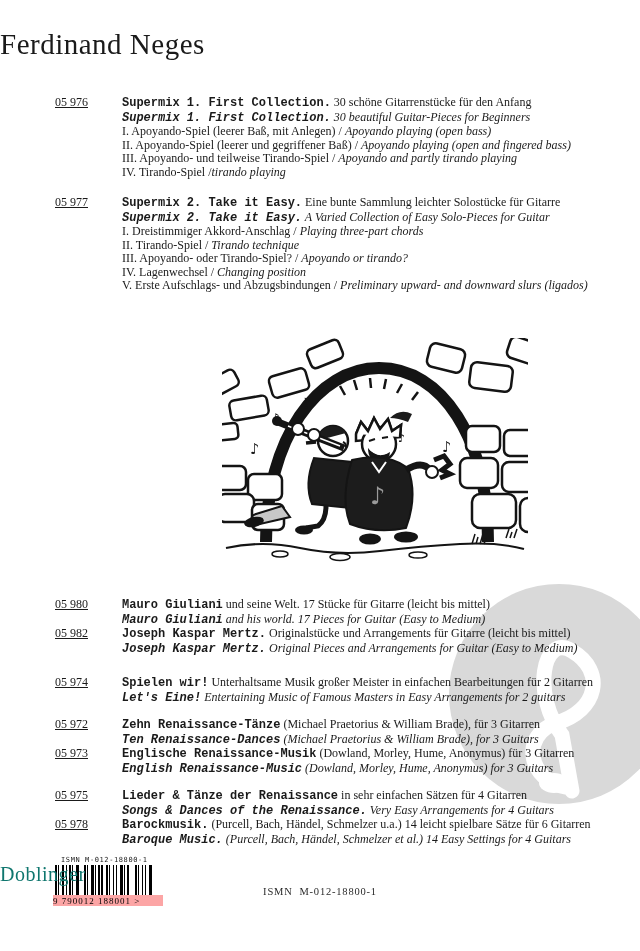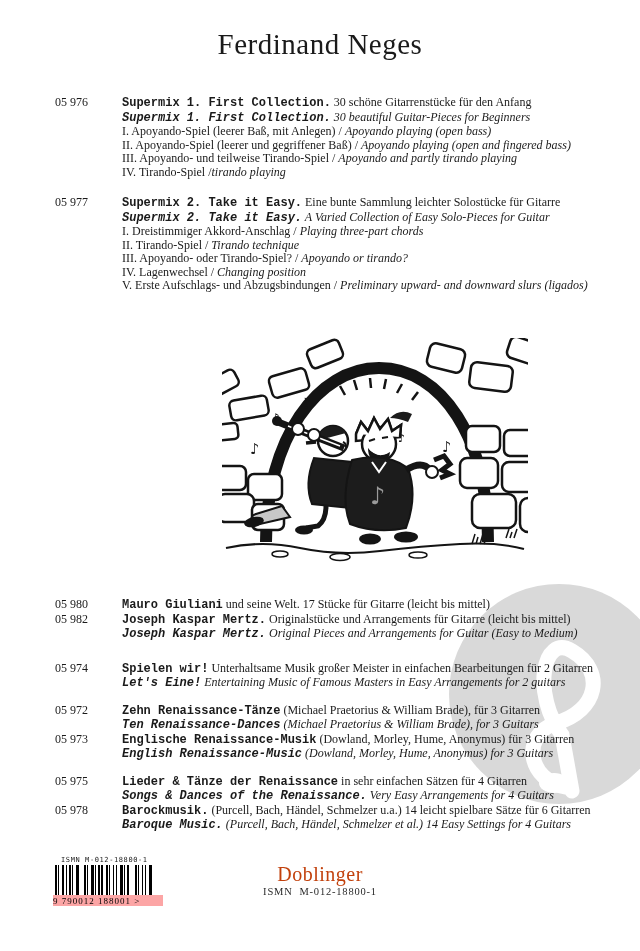--- a/index.html
+++ b/index.html
@@ -2,41 +2,41 @@
 <html><head>
 <meta charset="utf-8">
 <style>
   html,body{margin:0;padding:0;}
   body{
     width:640px;height:951px;background:#ffffff;position:relative;overflow:hidden;
     font-family:"Liberation Serif", serif;color:#1a1a1a;
   }
   .layer{position:absolute;z-index:2;}
   .page-title{
-    top:28px;left:0;width:640px;text-align:center;
+    top:28px;left:0;width:640px;text-align:left;
     font-size:29px;letter-spacing:0.5px;
   }
   .catalog{left:55px;width:560px;font-size:12px;line-height:13.5px;}
   .catalog-top{top:96px;}
   .catalog-bottom{top:598px;}
   .block{display:grid;grid-template-columns:67px 1fr;margin-bottom:17px;}
   .entry{display:grid;grid-template-columns:67px 1fr;}
   .group{margin-bottom:13px;}
   .group.first{margin-bottom:20px;}
-  .num{white-space:nowrap;}
+  .num{white-space:nowrap;text-decoration:underline;}
   .line{white-space:nowrap;}
   i{font-style:italic;}
   b{font-weight:bold;font-family:Liberation Mono, monospace;}
   .illustration{top:338px;left:222px;width:306px;height:230px;}
   .watermark{
     position:absolute;z-index:1;left:448px;top:583px;width:222px;height:222px;
   }
   .footer-publisher{
-    top:863px;left:0;width:640px;text-align:center;
-    font-size:20px;letter-spacing:0.5px;color:#c2410c;
+    top:863px;left:0;width:640px;text-align:left;
+    font-size:20px;letter-spacing:0.5px;color:#0f766e;
   }
   .footer-ismn{
     top:886px;left:0;width:640px;text-align:center;
     font-size:10.5px;letter-spacing:0.8px;color:#2a2a2a;white-space:pre;
   }
   .barcode-block{top:856px;left:53px;width:110px;}
   .barcode-label{
     font-family:"DejaVu Sans Mono", monospace;font-size:7px;letter-spacing:0.6px;
     color:#222;margin-left:8px;margin-bottom:1px;white-space:nowrap;
   }
@@ -173,20 +173,21 @@
   </svg>
 </div>
 
 <div class="layer catalog catalog-bottom">
 
   <div class="group first">
     <div class="entry">
       <div class="num">05 980</div>
       <div class="lines">
         <div class="line"><b>Mauro Giuliani</b><span> und seine Welt. 17 Stücke für Gitarre (leicht bis mittel)</span></div>
+        <div class="line"><b><i>Mauro Giuliani</i></b><i> and his world. 17 Pieces for Guitar (Easy to Medium)</i></div>
       </div>
     </div>
     <div class="entry">
       <div class="num">05 982</div>
       <div class="lines">
         <div class="line"><b>Joseph Kaspar Mertz.</b><span> Originalstücke und Arrangements für Gitarre (leicht bis mittel)</span></div>
         <div class="line"><b><i>Joseph Kaspar Mertz.</i></b><i> Original Pieces and Arrangements for Guitar (Easy to Medium)</i></div>
       </div>
     </div>
   </div>

